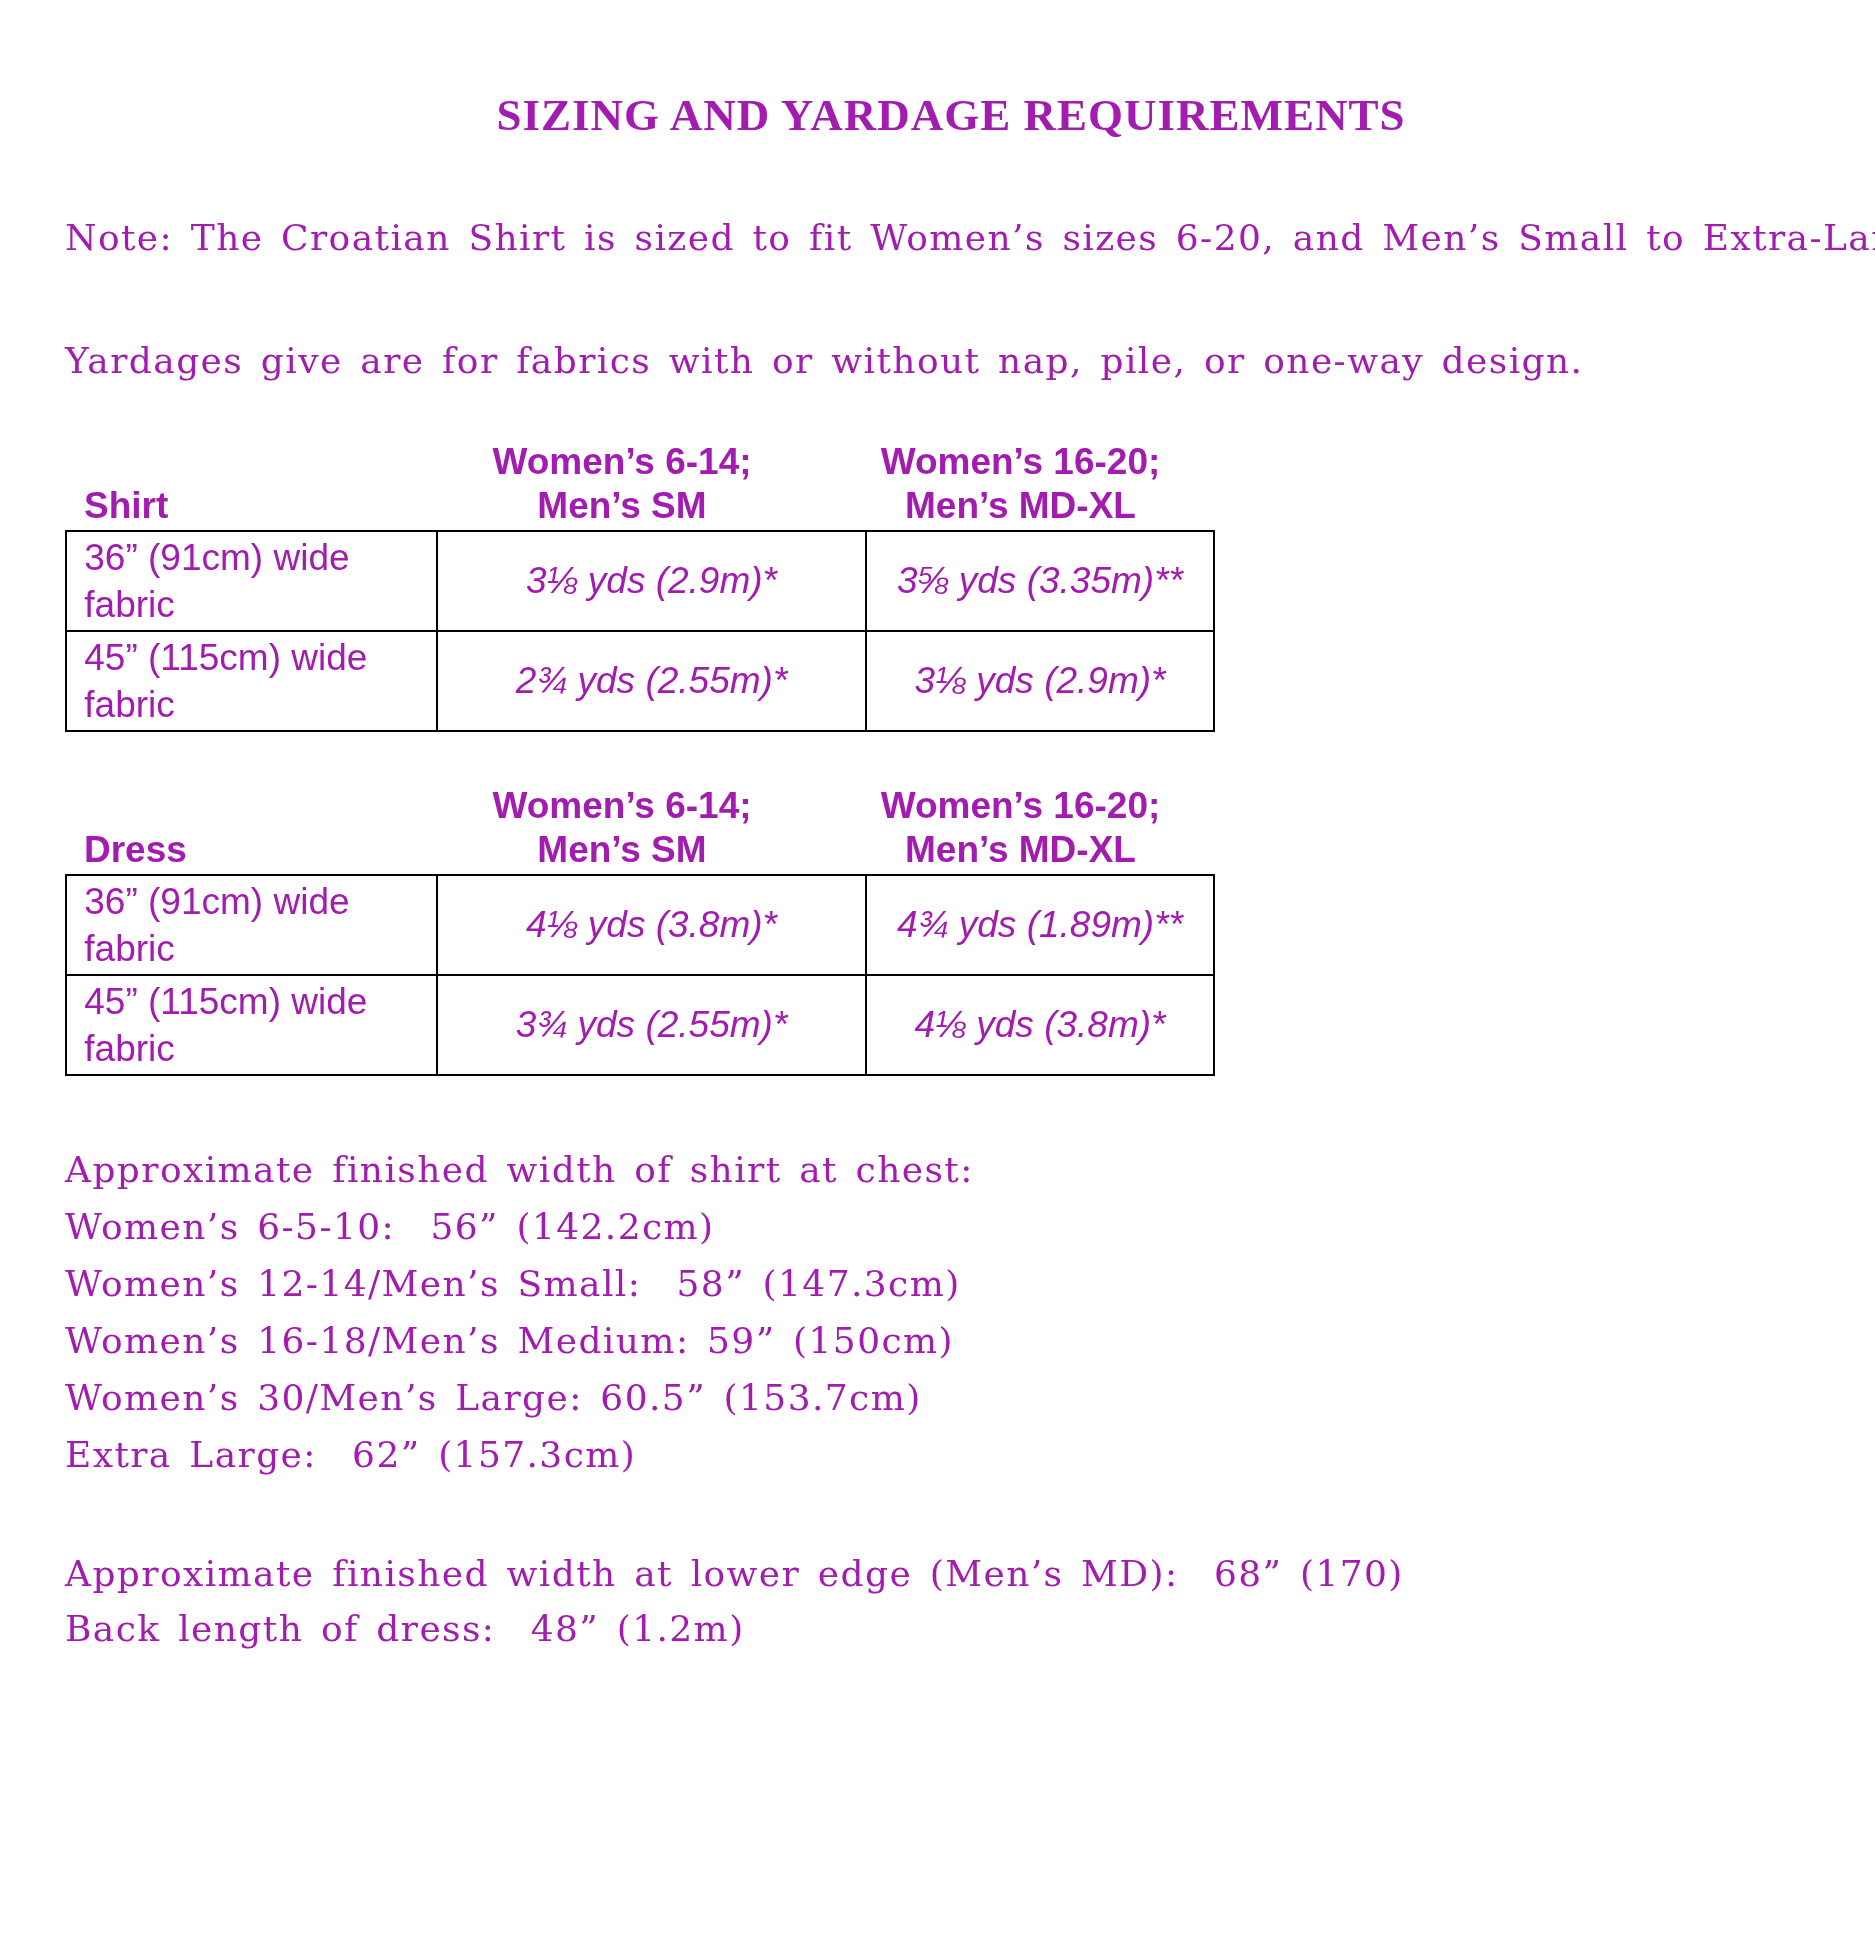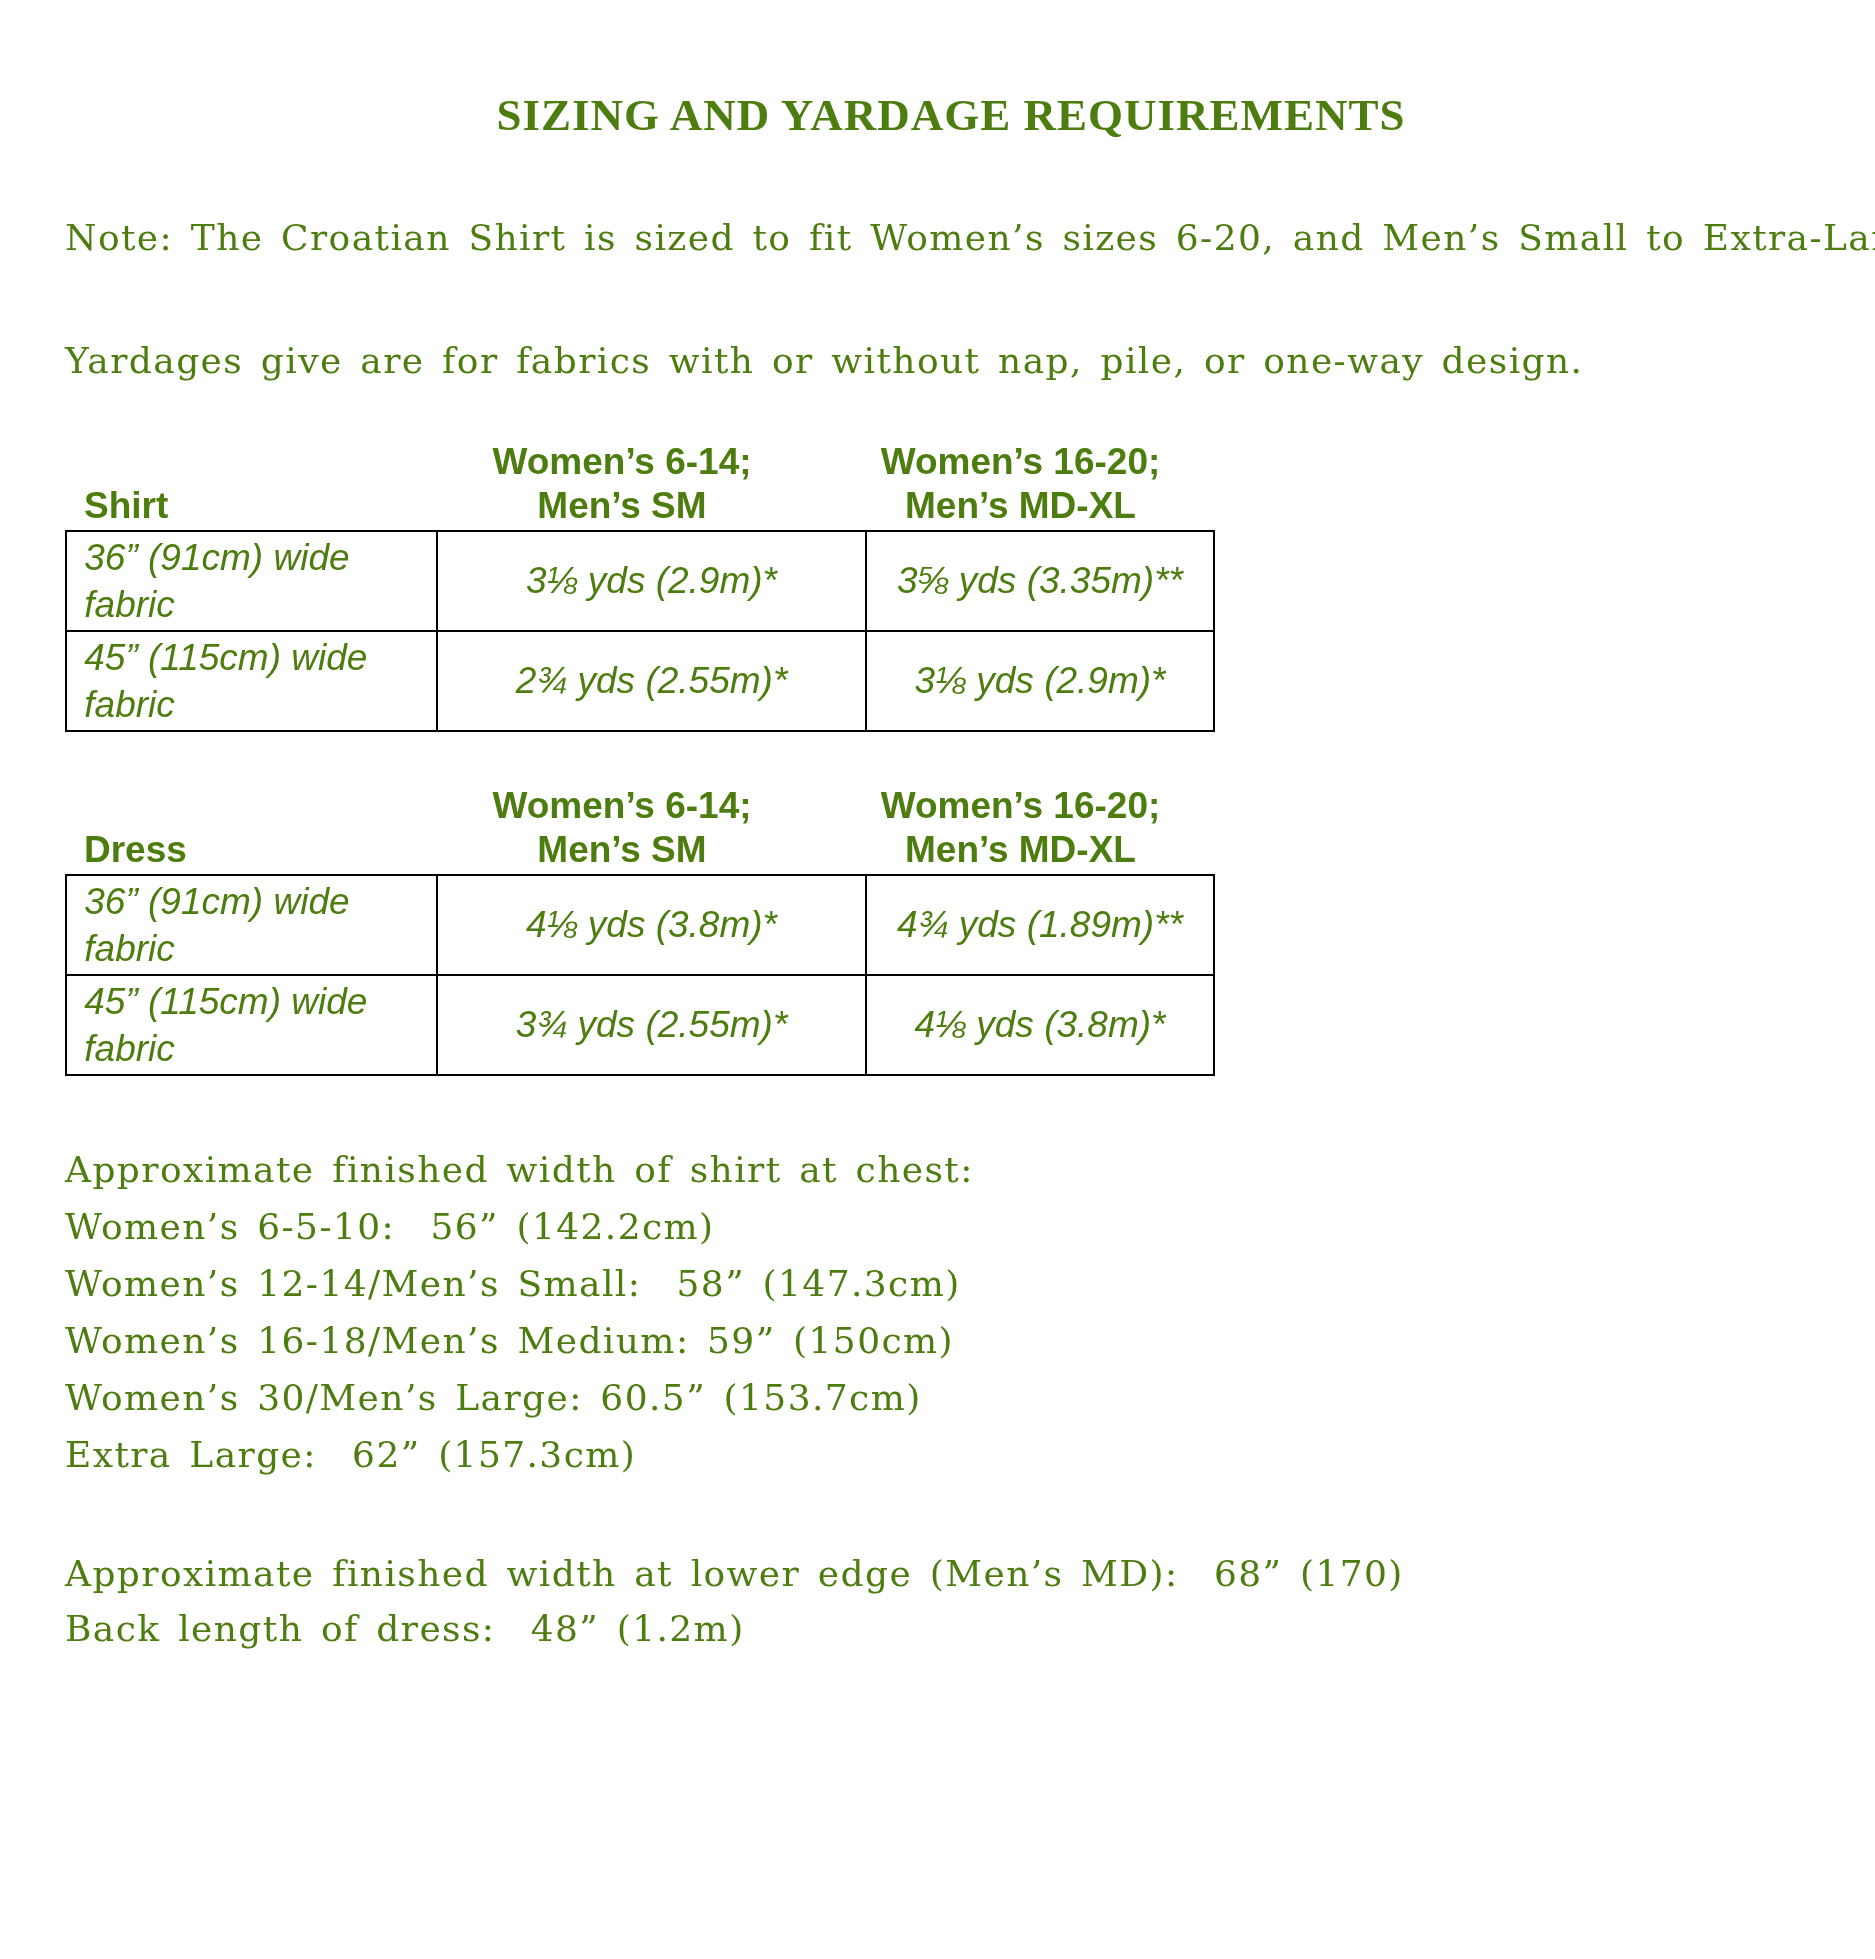--- a/index.html
+++ b/index.html
@@ -7,21 +7,21 @@
     padding: 0;
     background: #ffffff;
   }
   .page {
     position: relative;
     width: 1875px;
     height: 1960px;
     box-sizing: border-box;
     padding: 88px 38px 0 65px;
     background: #ffffff;
-    color: #4d7c0f;
+    color: #a21caf;
     font-family: "DejaVu Serif", "Liberation Serif", serif;
     overflow: hidden;
   }
   .doc-title {
     margin: 0;
     text-align: center;
     font-family: "Liberation Serif", "DejaVu Serif", serif;
     font-weight: 700;
     font-size: 45px;
     line-height: 54px;
@@ -68,21 +68,20 @@
     box-sizing: border-box;
   }
   .col-a { width: 353px; }
   .col-b { width: 408px; }
   .col-c { width: 331px; }
   .fabric-cell {
     padding: 1.9px 9.6px 0 17.3px;
     line-height: 47px;
     vertical-align: top;
     text-align: left;
-    font-style: italic;
   }
   .yard-cell {
     text-align: center;
     vertical-align: middle;
     padding: 0;
     font-style: italic;
   }
 
   .footnotes   { margin-top: 75px; }
   .fn          { line-height: 50px; }

